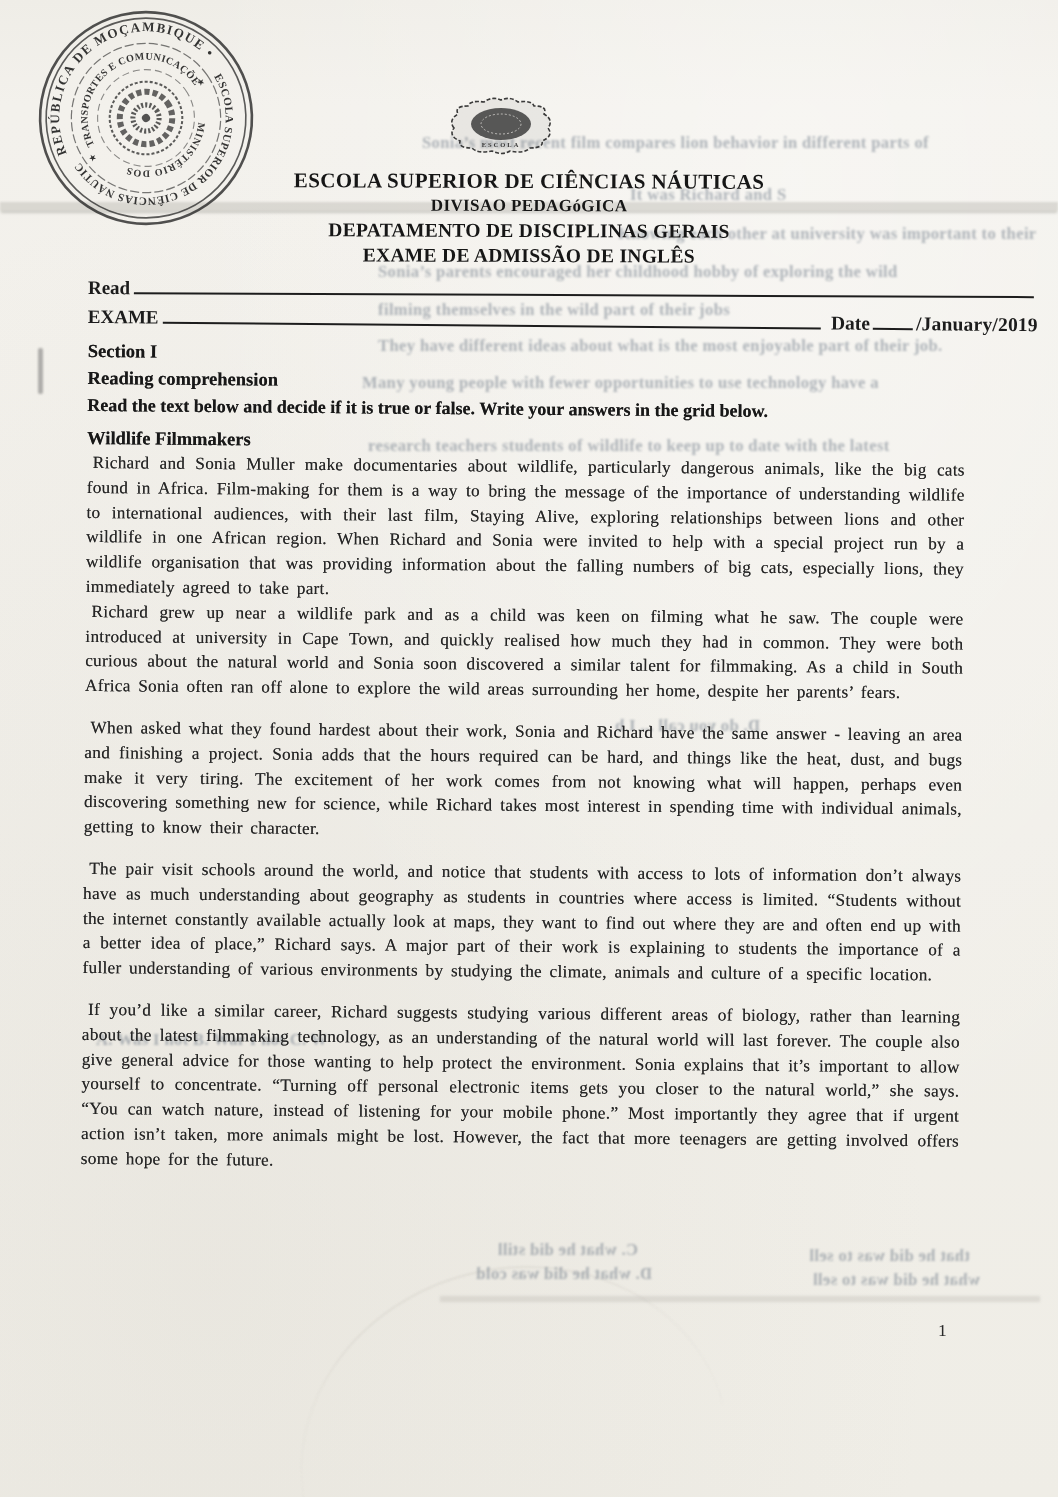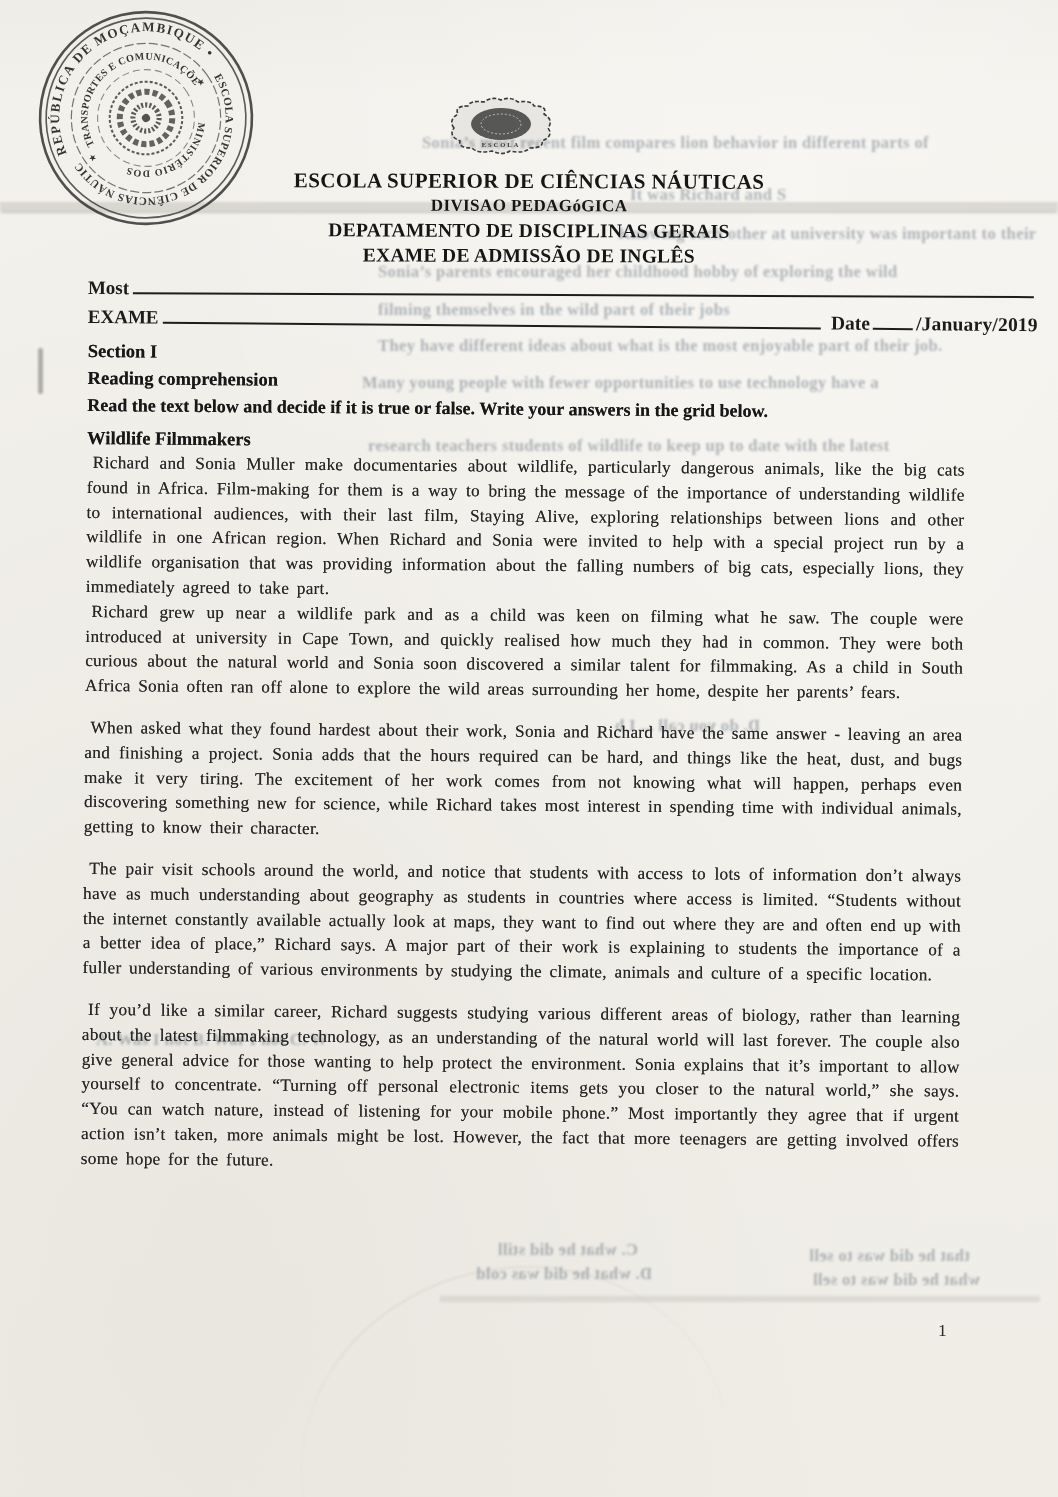--- a/index.html
+++ b/index.html
@@ -150,21 +150,21 @@
   </svg>
 
   <div class="header">
     <div class="h1">ESCOLA SUPERIOR DE CIÊNCIAS NÁUTICAS</div>
     <div class="h2">DIVISAO PEDAGóGICA</div>
     <div class="h3">DEPATAMENTO DE DISCIPLINAS GERAIS</div>
     <div class="h4">EXAME DE ADMISSÃO DE INGLÊS</div>
   </div>
 
   <div class="name-row">
-    <span>Most</span>
+    <span>Read</span>
     <span class="fill-line"></span>
   </div>
   <div class="course-row">
     <span>EXAME</span>
     <span class="fill-line"></span>
     <span class="date-label">Date</span>
     <span class="short-line"></span>
     <span class="date-value">/January/2019</span>
   </div>
 

